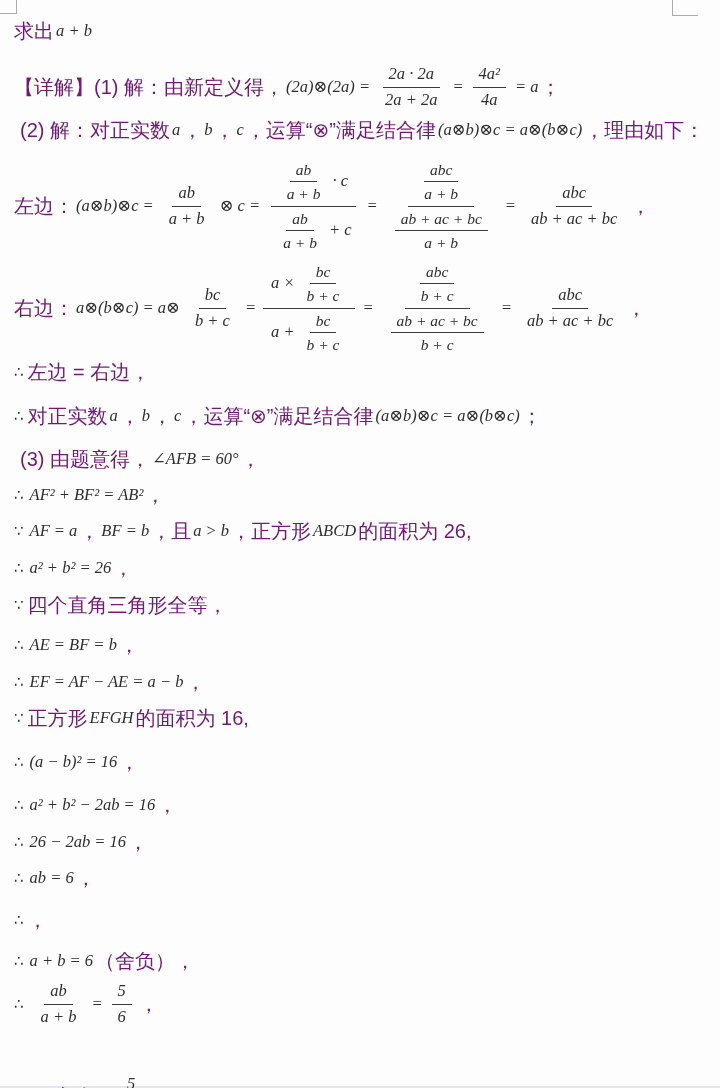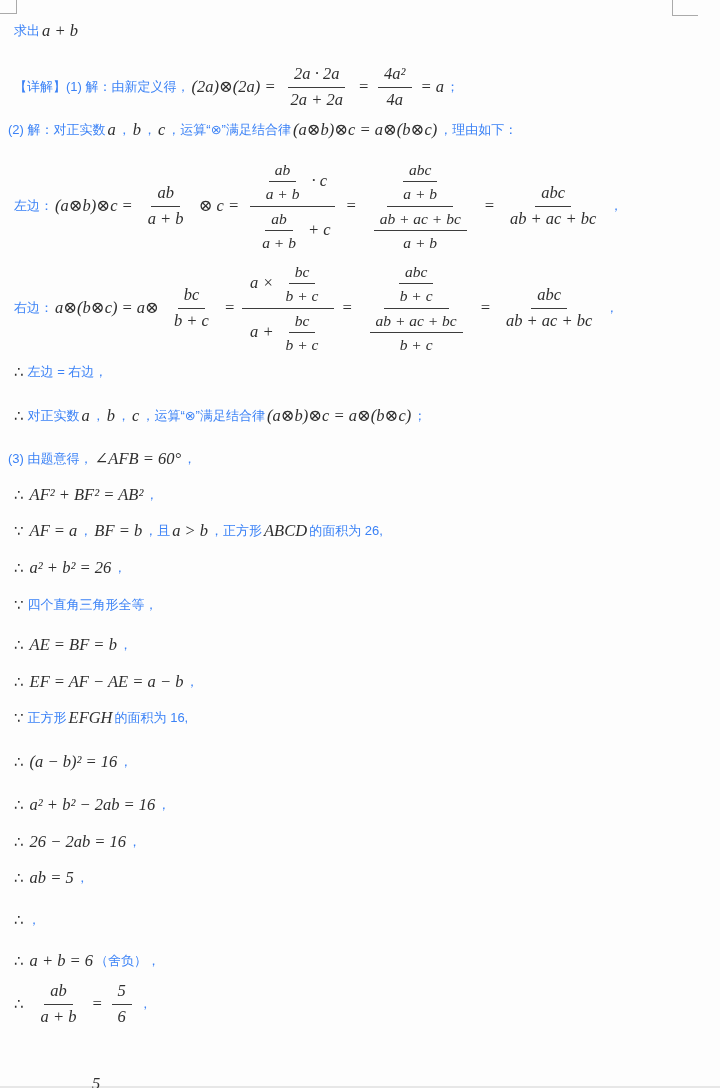--- a/index.html
+++ b/index.html
@@ -10,22 +10,22 @@
   }
   .page{position:absolute;inset:0;}
   
   .crop-tl{position:absolute;left:0;top:0;width:16px;height:13px;
     border-right:1.5px solid #aaa;border-bottom:1.5px solid #aaa;}
   .crop-tr{position:absolute;left:672px;top:0;width:25px;height:15px;
     border-left:1.5px solid #aaa;border-bottom:1.5px solid #aaa;}
   .bottom-edge{position:absolute;left:0;right:0;bottom:0;height:2px;background:#e7e7e7;}
 
   .line{position:absolute;left:14px;display:flex;align-items:center;white-space:nowrap;}
-  .indent{left:8px;text-align:center;}
-  .cn{font-family:"Liberation Sans","DejaVu Sans",sans-serif;font-size:13px;color:#3b82f6;}
+  .indent{left:20px;text-align:center;}
+  .cn{font-family:"Liberation Sans","DejaVu Sans",sans-serif;font-size:20px;color:#701a75;}
   .sym{font-size:15px;margin-right:4px;color:#2b2b2b;}
   .math{font-family:"Liberation Serif","DejaVu Serif",serif;font-style:italic;
         font-size:16.5px;color:#2f2f2f;margin:0 2px;}
   
   .frac{display:inline-flex;flex-direction:column;align-items:center;margin:12px 5px;line-height:1.25;}
   .frac .num{display:inline-flex;align-items:center;justify-content:center;
     border-bottom:1.2px solid #3c3c3c;padding:0 6px 2px;}
   .frac .den{display:inline-flex;align-items:center;justify-content:center;padding:2px 6px 0;}
   .frac .frac{margin:0 2px;}
   .frac .frac .math{font-size:15.5px;}
@@ -251,21 +251,21 @@
   </div>
 
   <div class="line" style="top:831px;height:22px">
     <span class="cn sym">∴</span>
     <span class="math">26 − 2ab = 16</span>
     <span class="cn">，</span>
   </div>
 
   <div class="line" style="top:867px;height:22px">
     <span class="cn sym">∴</span>
-    <span class="math">ab = 5</span>
+    <span class="math">ab = 6</span>
     <span class="cn">，</span>
   </div>
 
   <div class="line" style="top:909px;height:22px">
     <span class="cn sym">∴</span>
     <span class="cn">，</span>
   </div>
 
   <div class="line" style="top:950px;height:22px">
     <span class="cn sym">∴</span>

